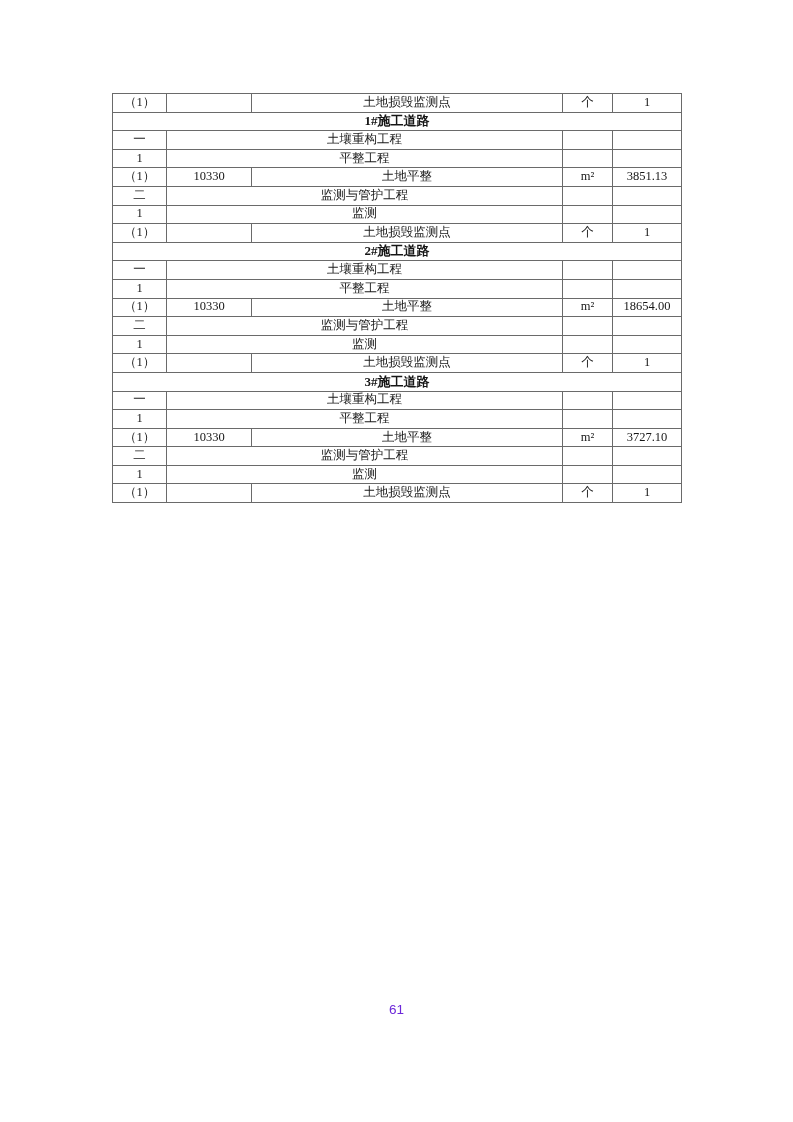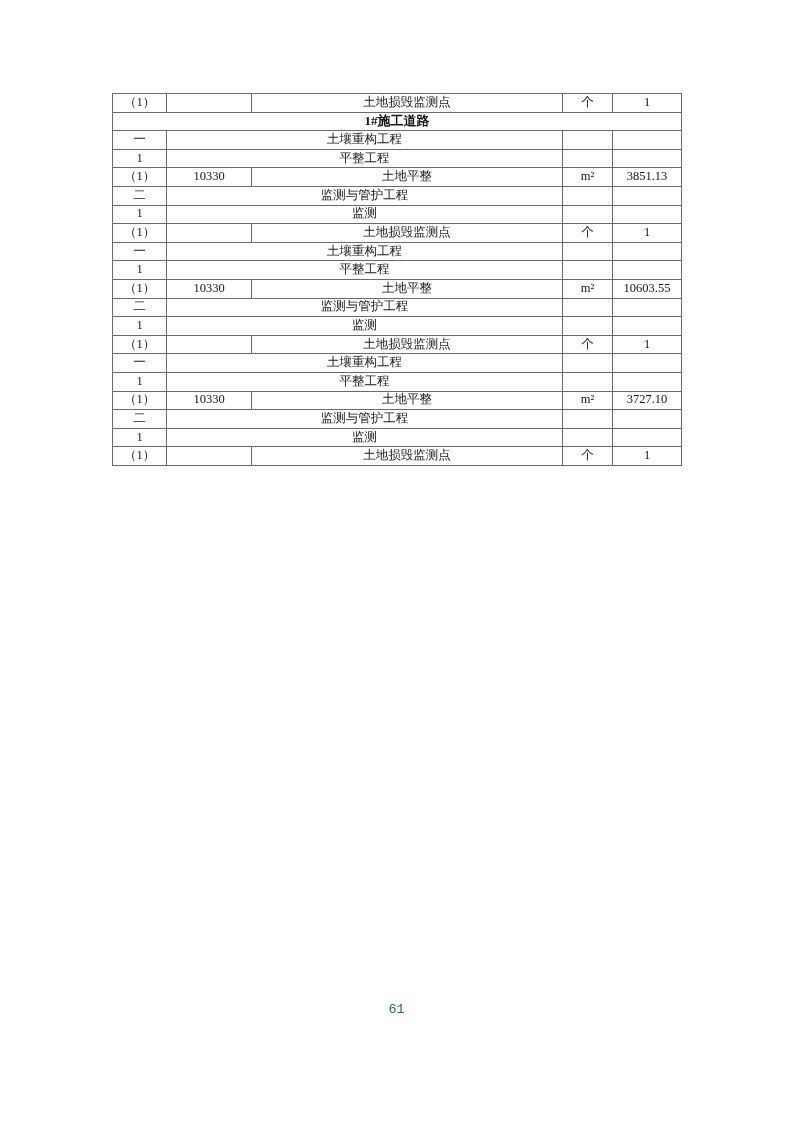--- a/index.html
+++ b/index.html
@@ -39,23 +39,23 @@
   .row-section td {
     font-weight: bold;
     font-size: 13px;
   }
   .page-number {
     position: absolute;
     left: 0;
     right: 0;
     top: 1002px;
     text-align: center;
-    font-family: Liberation Mono, monospace;
+    font-family: Liberation Sans, sans-serif;
     font-size: 13.5px;
-    color: #15803d;
+    color: #6d28d9;
   }
 </style>
 </head>
 <body>
 
 <table class="doc-table">
   <colgroup>
     <col style="width:54px">
     <col style="width:85px">
     <col style="width:311px">
@@ -113,41 +113,44 @@
     </tr>
 
     <tr>
       <td>（1）</td>
       <td></td>
       <td>土地损毁监测点</td>
       <td>个</td>
       <td>1</td>
     </tr>
 
+    <tr class="row-section">
+      <td colspan="5">2#施工道路</td>
+    </tr>
 
     <tr>
       <td>一</td>
       <td colspan="2">土壤重构工程</td>
       <td></td>
       <td></td>
     </tr>
 
     <tr>
       <td>1</td>
       <td colspan="2">平整工程</td>
       <td></td>
       <td></td>
     </tr>
 
     <tr>
       <td>（1）</td>
       <td>10330</td>
       <td>土地平整</td>
       <td>m²</td>
-      <td>10603.55</td>
+      <td>18654.00</td>
     </tr>
 
     <tr>
       <td>二</td>
       <td colspan="2">监测与管护工程</td>
       <td></td>
       <td></td>
     </tr>
 
     <tr>
@@ -158,20 +161,23 @@
     </tr>
 
     <tr>
       <td>（1）</td>
       <td></td>
       <td>土地损毁监测点</td>
       <td>个</td>
       <td>1</td>
     </tr>
 
+    <tr class="row-section">
+      <td colspan="5">3#施工道路</td>
+    </tr>
 
     <tr>
       <td>一</td>
       <td colspan="2">土壤重构工程</td>
       <td></td>
       <td></td>
     </tr>
 
     <tr>
       <td>1</td>

